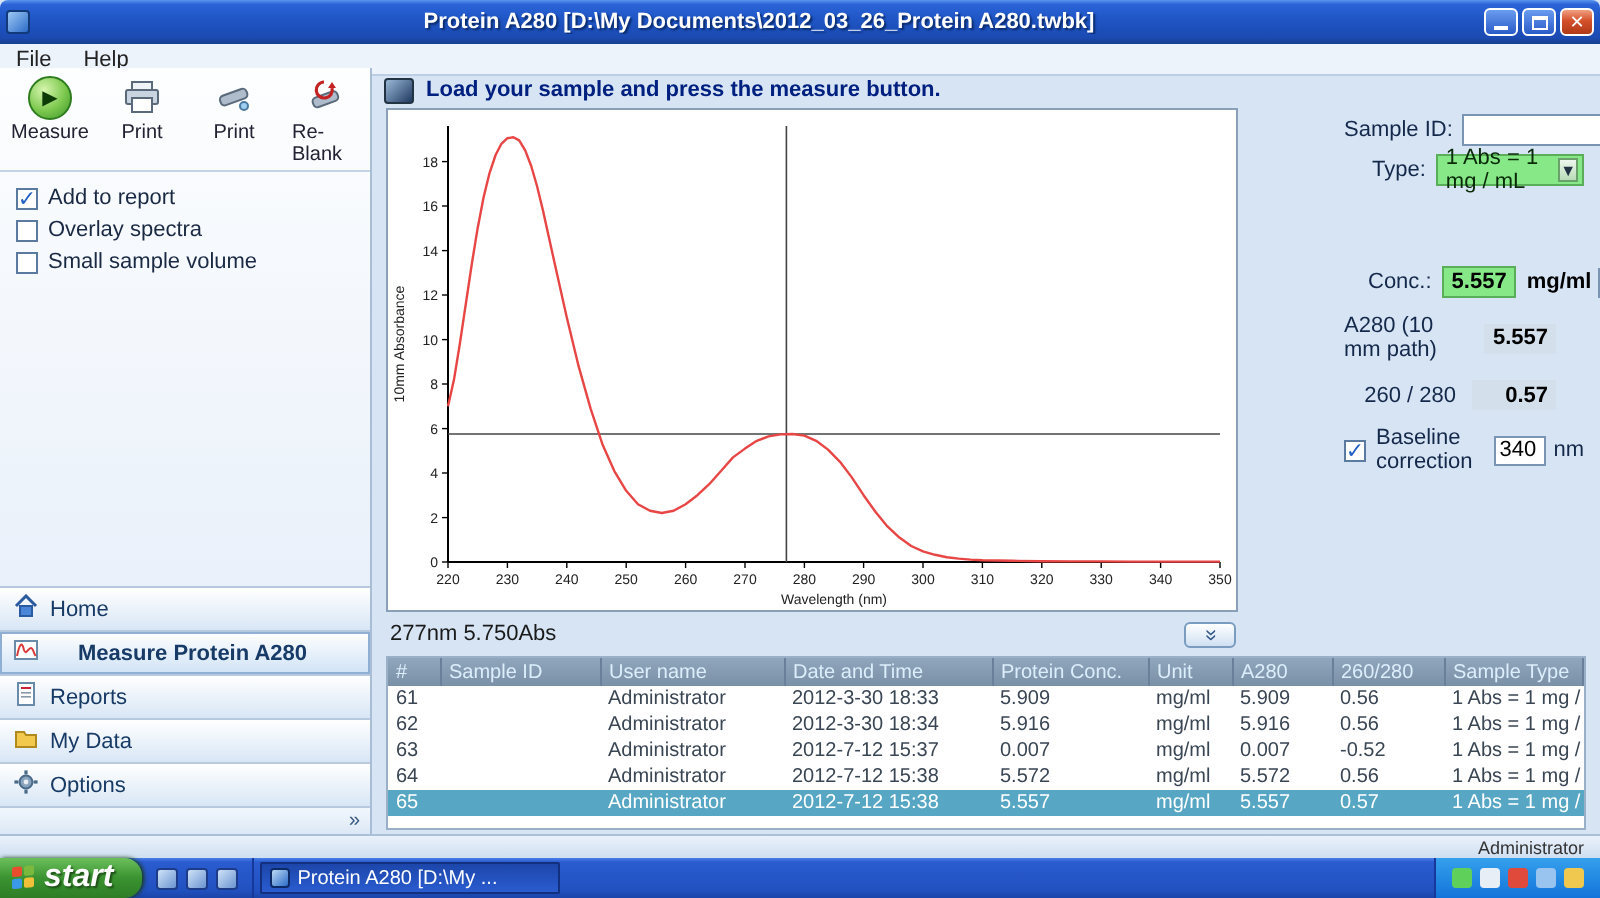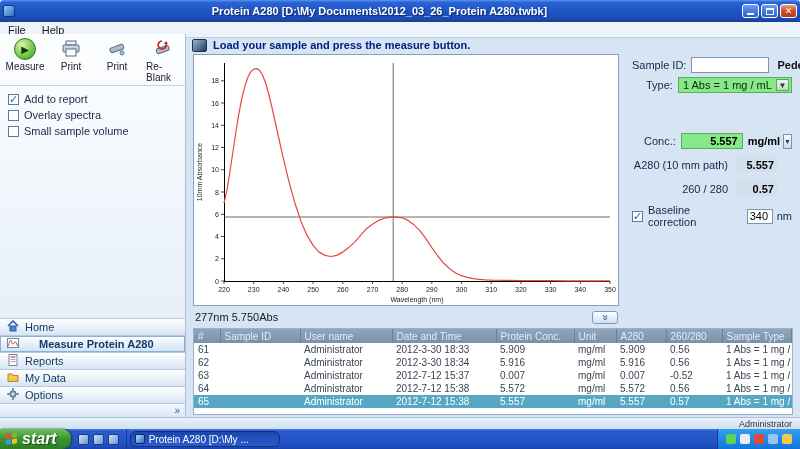--- a/index.html
+++ b/index.html
@@ -34,21 +34,21 @@
   .tool-icon{height:24px;display:flex;align-items:center;justify-content:center;}
   .measure-ball{width:22px;height:22px;border-radius:50%;border:1px solid #2e7d1e;
     background:radial-gradient(circle at 35% 30%,#d6f6ae,#7cc84e 55%,#3c9428);
     display:flex;align-items:center;justify-content:center;color:#0e3c08;font-size:10px;}
   .checkbox-group{padding:7px 8px;display:flex;flex-direction:column;gap:4px;font-size:11px;color:#1a2a44;}
   .cb{display:flex;align-items:center;gap:5px;}
   .cb-box{width:11px;height:11px;background:#fff;border:1px solid #5a7aa0;
     display:flex;align-items:center;justify-content:center;font-size:11px;color:#2160c4;flex:none;}
   .cb.checked .cb-box::before{content:"\2713";}
   .left-spacer{flex:1;}
-  .nav-item{height:17px;display:flex;align-items:center;gap:6px;padding:0 7px;
+  .nav-item{height:22px;display:flex;align-items:center;gap:6px;padding:0 7px;
     border-top:1px solid #b6c9de;font-size:11px;color:#173a66;
     background:linear-gradient(180deg,#ffffff,#d8e6f5);}
   .nav-item.selected{font-weight:bold;background:linear-gradient(180deg,#ffffff,#cfe2f6);
     box-shadow:inset 0 0 0 1px #8fb0d4;gap:20px;}
   .nav-footer{height:14px;border-top:1px solid #b6c9de;display:flex;align-items:center;
     justify-content:flex-end;padding:0 5px;color:#3a5a82;font-size:10px;
     background:linear-gradient(180deg,#f2f7fd,#dce8f6);}
   
   .main-col{flex:1;display:flex;flex-direction:column;min-width:0;justify-content:space-between;}
   .instruction{height:20px;display:flex;align-items:center;gap:6px;padding:2px 6px 0;
@@ -58,21 +58,21 @@
   .mid{height:274px;display:flex;}
   .chart-wrap{width:434px;display:flex;flex-direction:column;padding-left:7px;flex:none;}
   .chart-box{width:426px;height:252px;background:#fff;border:1px solid #8aa0b8;}
   .readout-row{height:20px;display:flex;align-items:center;justify-content:space-between;
     padding:2px 2px 0 2px;font-size:11px;color:#1a1a1a;}
   .chev-btn{width:26px;height:13px;border:1px solid #7a9cc0;border-radius:3px;
     background:linear-gradient(180deg,#ffffff,#cfe0f2);display:flex;align-items:center;
     justify-content:center;color:#31568a;}
   .chev-btn span{display:inline-block;transform:rotate(90deg);font-size:11px;line-height:1;}
   
-  .sample-panel{flex:1;padding:3px 8px 0 12px;font-size:11px;color:#14284a;min-width:0;}
+  .sample-panel{flex:1;padding:3px 8px 0 12px;font-size:11px;color:#14284a;min-width:0;margin-left:40px;}
   .sp-row{display:flex;align-items:center;margin-bottom:4px;}
   .sp-label{margin-right:5px;white-space:nowrap;}
   .sample-id-input{width:78px;height:16px;border:1px solid #7a94b4;background:#fff;
     font-family:"Liberation Sans",sans-serif;font-size:11px;padding:0 2px;}
   .pedestal{font-weight:bold;color:#111;margin-left:8px;}
   .green-select{flex:1;height:16px;background:#86e886;border:1px solid #5aae5a;
     display:flex;align-items:center;font-size:11px;color:#0a2a0a;padding:0 2px 0 4px;}
   .green-select .arrow{margin-left:auto;width:13px;height:12px;background:linear-gradient(180deg,#eef6ee,#b8dcb8);
     border:1px solid #6aa06a;font-size:8px;display:flex;align-items:center;justify-content:center;color:#234;}
   .conc-gap{height:36px;}
@@ -106,21 +106,21 @@
     background:linear-gradient(180deg,#6cc05c,#3a9330 50%,#2e7d26);
     text-shadow:1px 1px 1px #1e4f18;box-shadow:1px 0 2px #1a3a10;}
   .flag{width:12px;height:12px;display:grid;grid-template-columns:5px 5px;grid-template-rows:5px 5px;
     gap:1px;transform:skewY(-6deg);}
   .flag i{border-radius:1px;}
   .flag i:nth-child(1){background:#e84e2e;}  .flag i:nth-child(2){background:#7ab83e;}
   .flag i:nth-child(3){background:#3a9ae8;}  .flag i:nth-child(4){background:#f0c038;}
   .quicklaunch{display:flex;align-items:center;gap:4px;padding:0 7px;border-right:1px solid #16389a;}
   .ql-icon{width:11px;height:11px;border-radius:2px;background:linear-gradient(135deg,#cfe2f8,#6a94d0);
     border:1px solid #1c3c8a;}
-  .task-btn{width:150px;margin:2px 0 2px 3px;border:1px solid #12307e;border-radius:6px;
+  .task-btn{width:150px;margin:2px 0 2px 3px;border:1px solid #12307e;border-radius:1px;
     background:linear-gradient(180deg,#1c46aa,#2a5cd0);display:flex;align-items:center;gap:4px;
     padding:0 4px;color:#fff;font-size:10px;white-space:nowrap;overflow:hidden;}
   .task-icon{width:10px;height:10px;flex:none;border-radius:2px;
     background:linear-gradient(135deg,#bcd8f4,#2b6cc8);border:1px solid #0c2a66;}
   .tray{margin-left:auto;display:flex;align-items:center;gap:4px;padding:0 8px 0 8px;
     border-left:1px solid #16389a;background:linear-gradient(180deg,#35a0ec,#1274da);}
   .tray-icon{width:10px;height:10px;border-radius:2px;}
 </style>
 </head>
 <body>

